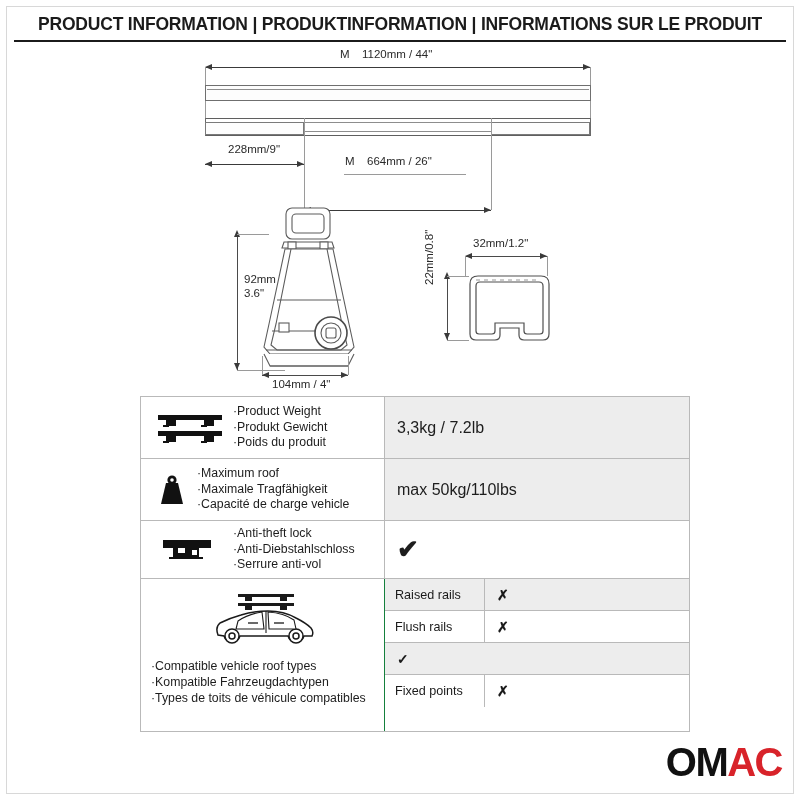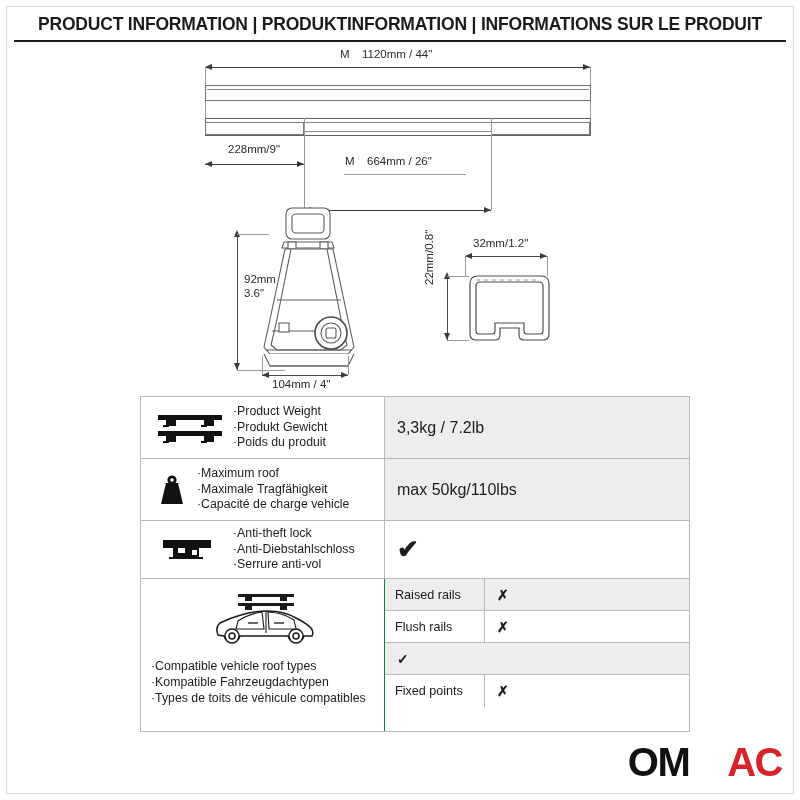--- a/index.html
+++ b/index.html
@@ -219,21 +219,21 @@
     position: absolute;
     right: 18px;
     bottom: 18px;
     font-size: 40px;
     font-weight: bold;
     letter-spacing: -1.5px;
     line-height: 1;
     white-space: nowrap;
   }
   #brand-logo .om { color: #111111; }
-  #brand-logo .ac { color: #d8232a; margin-left: 38px; }
+  #brand-logo .ac { color: #d8232a; }
 </style>
 </head>
 <body>
 
 <div id="page-frame"></div>
 
 <div id="header-title">PRODUCT INFORMATION | PRODUKTINFORMATION | INFORMATIONS SUR LE PRODUIT</div>
 <div id="header-rule"></div>
 
 <div id="drawing-area">

